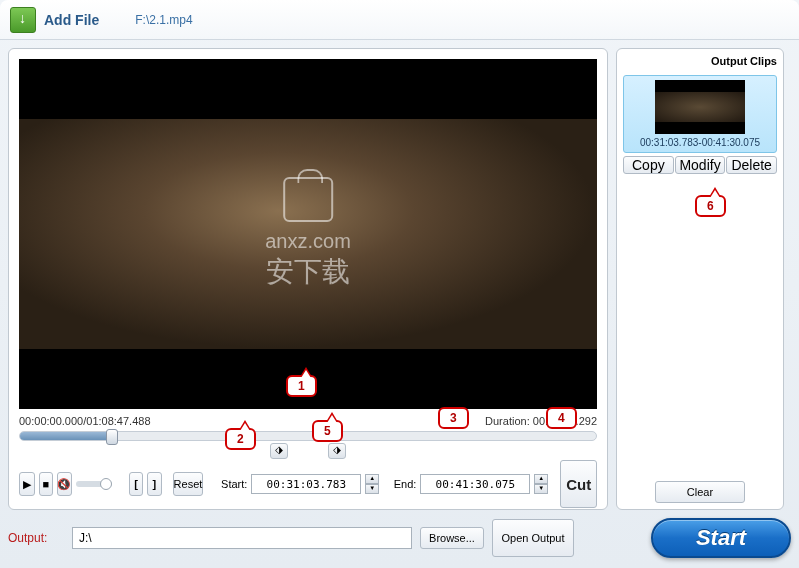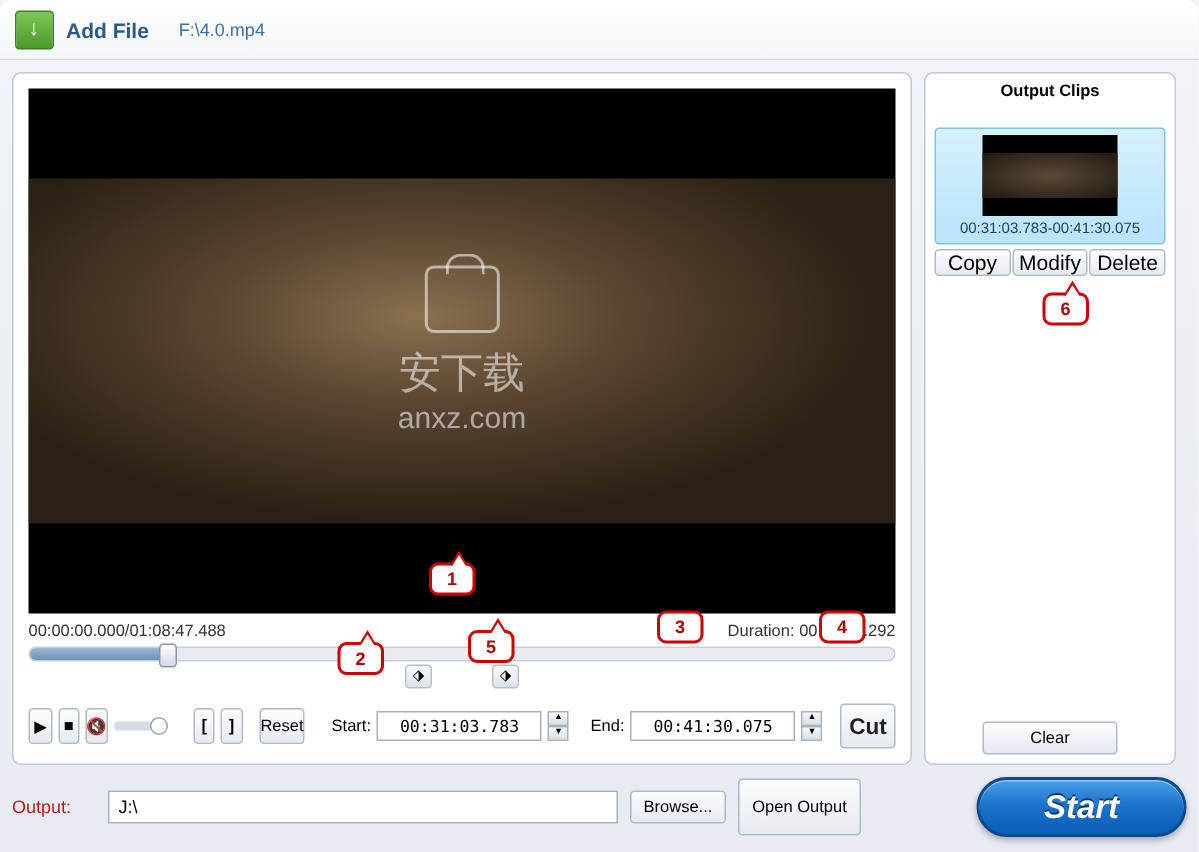--- a/index.html
+++ b/index.html
@@ -33,21 +33,21 @@
   color: #fff;
   font-weight: bold;
   position: absolute;
   top: 2px; left: 8px;
   font-size: 14px;
 }
 .add-file-label {
   color: #2a5a8a;
   font-size: 14px;
   font-weight: bold;
-  margin-right: 20px;
+  margin-right: 36px;
 }
 .file-path {
   color: #3a70a5;
   font-size: 12px;
 }
 .main {
   display: flex;
   padding: 8px;
   gap: 8px;
 }
@@ -202,40 +202,40 @@
 }
 .spinner div {
   flex: 1;
   background: linear-gradient(to bottom, #f5f7f9, #dbe1e8);
   border: 1px solid #a8b2bc;
   font-size: 6px;
   text-align: center;
   cursor: pointer;
 }
 .cut-btn {
-  width: 70px; height: 30px;
+  width: 70px; height: 48px;
   margin-left: 8px;
   font-size: 15px;
   font-weight: bold;
   color: #222;
 }
 .right-panel {
   width: 168px;
   background: #fff;
   border: 1px solid #c0c8d0;
   border-radius: 6px;
   padding: 6px;
   display: flex;
   flex-direction: column;
 }
 .output-title {
-  text-align: center;
+  text-align: right;
   font-weight: bold;
   font-size: 11px;
-  margin-bottom: 18px;
+  margin-bottom: 8px;
 }
 .clip-item {
   background: linear-gradient(to bottom, #d6f0ff, #b8e4fb);
   border: 1px solid #7ec5e8;
   border-radius: 3px;
   padding: 4px;
 }
 .clip-thumb {
   width: 90px; height: 54px;
   background: #000;
@@ -336,31 +336,31 @@
   cursor: pointer;
   box-shadow: inset 0 1px 0 rgba(255,255,255,0.4), 0 2px 4px rgba(0,0,0,0.3);
 }
 </style>
 </head>
 <body>
 
 <div class="header">
   <div class="add-file-icon"></div>
   <span class="add-file-label">Add File</span>
-  <span class="file-path">F:\4.0.mp4</span>
+  <span class="file-path">F:\2.1.mp4</span>
 </div>
 
 <div class="main">
   <div class="left-panel">
     <div class="video-area">
       <div class="video-frame"></div>
       <div class="watermark">
         <div class="bag"></div>
+        <div style="font-size:20px">anxz.com</div>
         <div>安下载</div>
-        <div style="font-size:20px">anxz.com</div>
       </div>
     </div>
     <div class="time-row">
       <span>00:00:00.000/01:08:47.488</span>
       <span>
         <span>Duration:</span>
         <span>00:10:26.292</span>
       </span>
     </div>
     <div class="slider-track">

